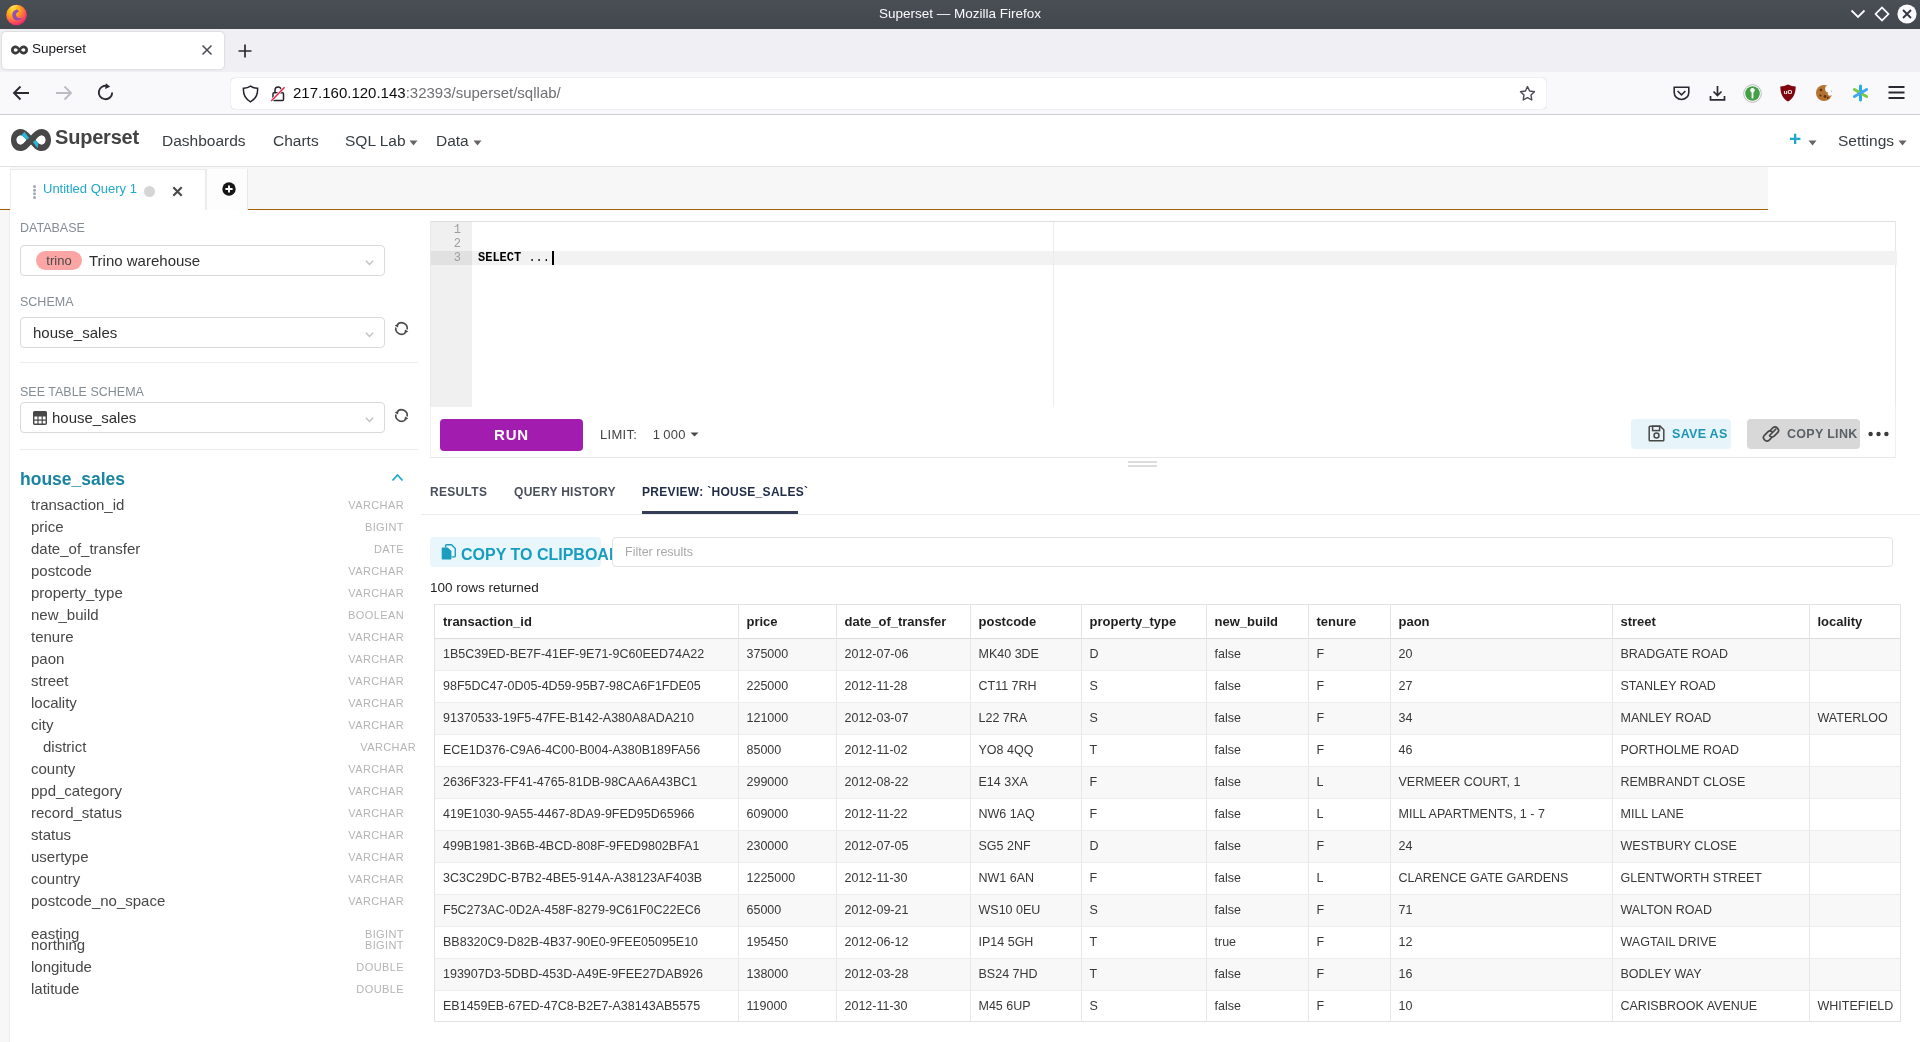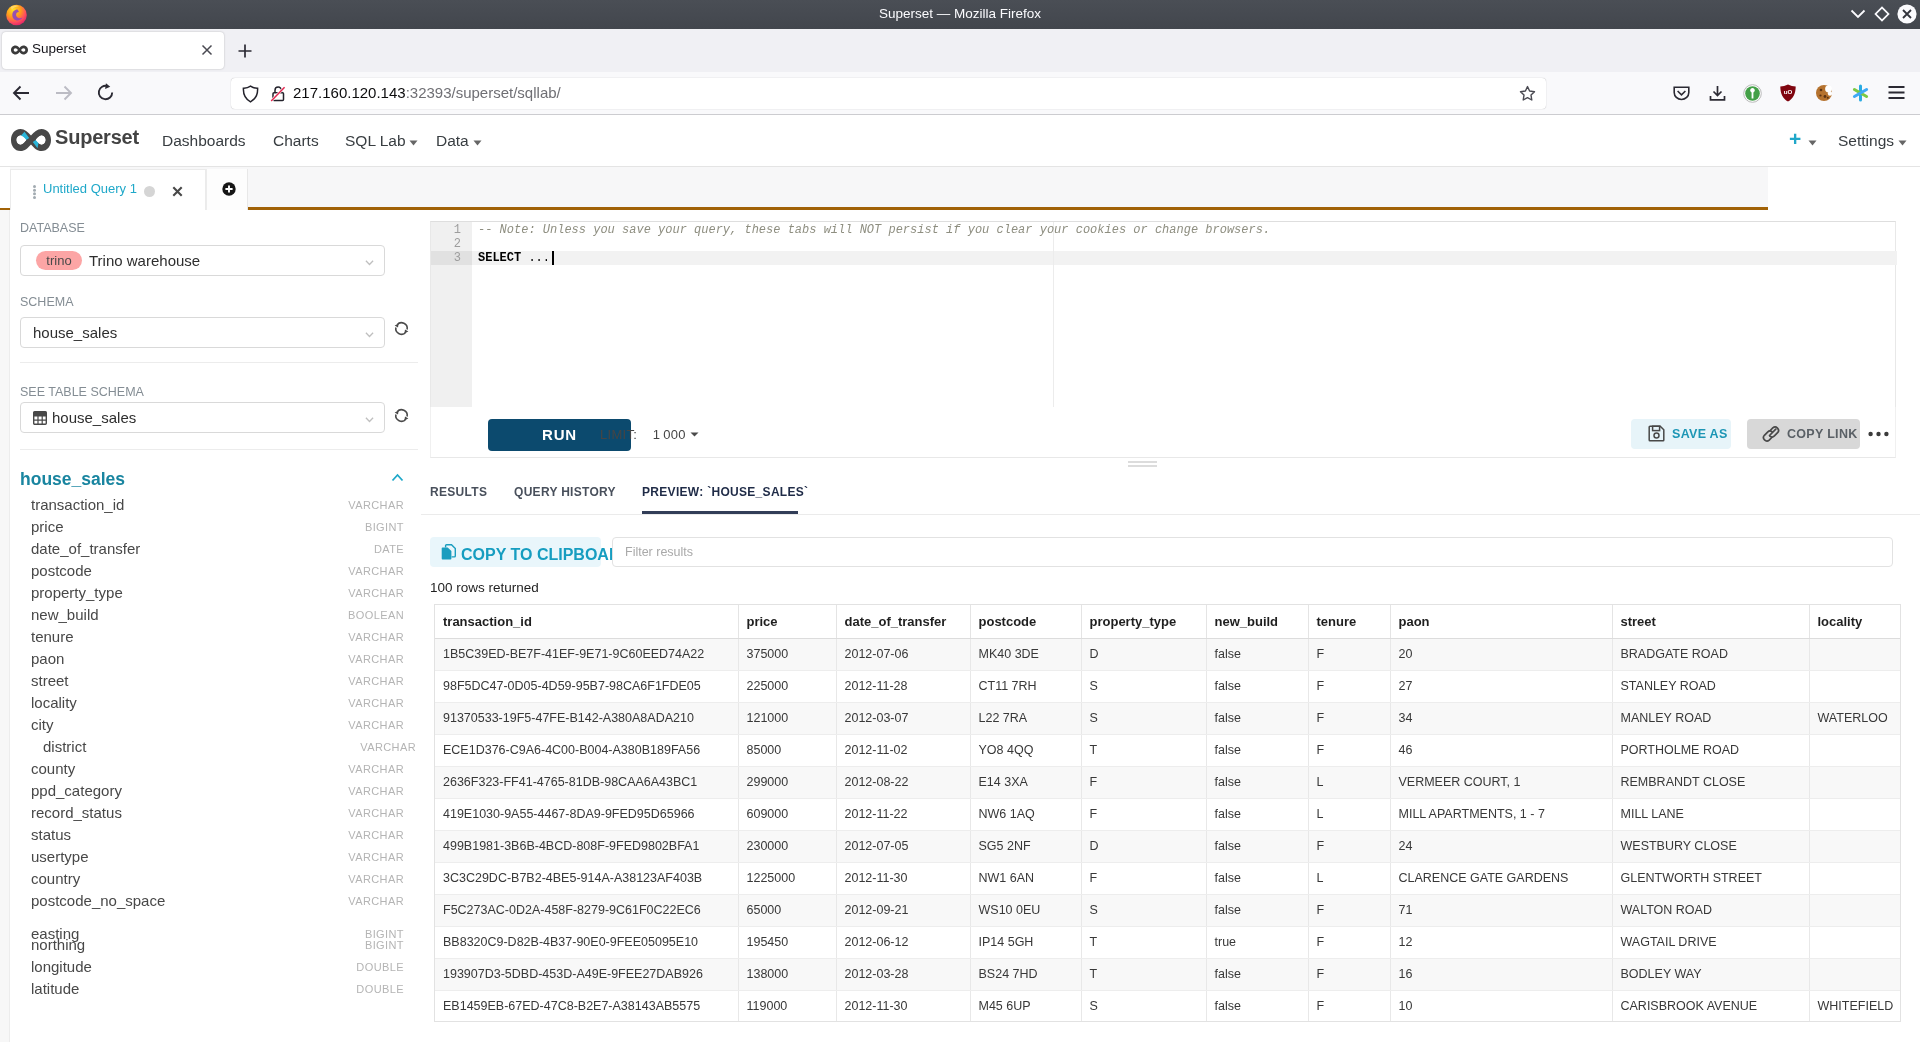--- a/index.html
+++ b/index.html
@@ -29,21 +29,21 @@
   #urltext span { color:#6f6f74; }
 
   
   #ssnav { left:0; top:115px; width:1920px; height:52px; background:#fff;
     border-bottom:1px solid #e4e4e4; }
   .navlink { position:absolute; top:17px; font-size:15.5px; color:#383d41; }
   #ssname { left:55px; top:11px; font-size:20px; font-weight:bold; color:#434343; letter-spacing:-0.2px; }
 
   
   #qtabbar { left:0; top:167px; width:1768px; height:43px; background:#f7f7f8;
-    border-bottom:3px solid #a16207; }
+    border-bottom:1px solid #a16207; }
   #qtab-active { left:10px; top:2px; width:196px; height:41px; background:#fff;
     border:1px solid #ebebeb; border-bottom:none; }
   #qtab-plus { left:206px; top:2px; width:42px; height:41px; background:#fdfdfd;
     border-right:1px solid #e8e8e8; border-left:1px solid #ececec; }
 
   
   #sidegutter { left:0; top:210px; width:10px; height:832px; background:#f7f7f7;
     border-right:1px solid #ececec; }
   .sidelabel { position:absolute; font-size:12.5px; color:#848d94; }
   .selbox { position:absolute; left:20px; width:365px; height:31px; background:#fff;
@@ -63,23 +63,23 @@
     font-size:12px; color:#9d9d9d; }
   #activeline { left:41px; top:29px; width:1425px; height:14px; background:#f2f2f2; }
   #activegut { left:0; top:29px; width:41px; height:14px; background:#e1e1e1; }
   .codeline { position:absolute; left:47px; font-family:"Liberation Mono",monospace;
     font-size:12px; white-space:pre; }
   #printmargin { left:622px; top:0; width:1px; height:186px; background:#ececec; }
 
   
   #edtoolbar { left:430px; top:407px; width:1466px; height:51px; background:#fff;
     border-bottom:1px solid #e8e8e8; border-left:1px solid #f0f0f0; border-right:1px solid #f0f0f0; }
-  #runbtn { left:9px; top:12px; width:143px; height:32px; background:#0c4a6e;
+  #runbtn { left:9px; top:12px; width:143px; height:32px; background:#a21caf;
     border-radius:4px; color:#fff; font-weight:bold; font-size:15px;
-    text-align:center; line-height:32px; letter-spacing:0.8px;margin-left:48px; }
+    text-align:center; line-height:32px; letter-spacing:0.8px; }
   #limitlbl { left:169px; top:20px; font-size:13px; color:#454545; letter-spacing:0.3px; }
   #saveas { left:1200px; top:12px; width:100px; height:30px; background:#e7f4f9; border-radius:4px; }
   #saveas .t { position:absolute; left:41px; top:8px; font-size:12.5px; font-weight:bold;
     color:#1d96b5; letter-spacing:0.3px; white-space:nowrap; }
   #copylink { left:1316px; top:12px; width:113px; height:30px; background:#d8d8d8; border-radius:4px; }
   #copylink .t { position:absolute; left:40px; top:8px; font-size:12.5px; font-weight:bold;
     color:#5a6066; letter-spacing:0.3px; white-space:nowrap; }
 
   
   #southtabs { left:421px; top:458px; width:1499px; height:57px; background:#fff;
@@ -341,21 +341,20 @@
   <div class="colrow" style="top:980px;">latitude<span class="ctype">DOUBLE</span></div>
 
   <div class="abs" id="editor">
     <div class="abs" id="activeline"></div>
     <div class="abs" id="gutter"></div>
     <div class="abs" id="activegut"></div>
     <span class="lnum" style="top:1px;">1</span>
     <span class="lnum" style="top:15px;">2</span>
     <span class="lnum" style="top:29px;">3</span>
     <div class="abs" id="printmargin"></div>
-    <span class="codeline" style="top:1px;color:#8e8e80;font-style:italic;">-- Note: Unless you save your query, these tabs will NOT persist if you clear your cookies or change browsers.</span>
     <span class="codeline" style="top:29px;color:#000;"><b>SELECT</b> ...</span>
     <span class="abs" style="left:121px;top:29px;width:2px;height:14px;background:#000;"></span>
   </div>
 
   <div class="abs" id="edtoolbar">
     <div class="abs" id="runbtn">RUN</div>
     <span class="abs" id="limitlbl">LIMIT:&nbsp;&nbsp;&nbsp;&nbsp;1 000</span>
     <svg class="abs" style="left:259px;top:25px;" width="9" height="5" viewBox="0 0 9 5">
         <path d="M0.5 0.5 H8.5 L4.5 4.5 Z" fill="#4a4a4a"></path>
       </svg>

